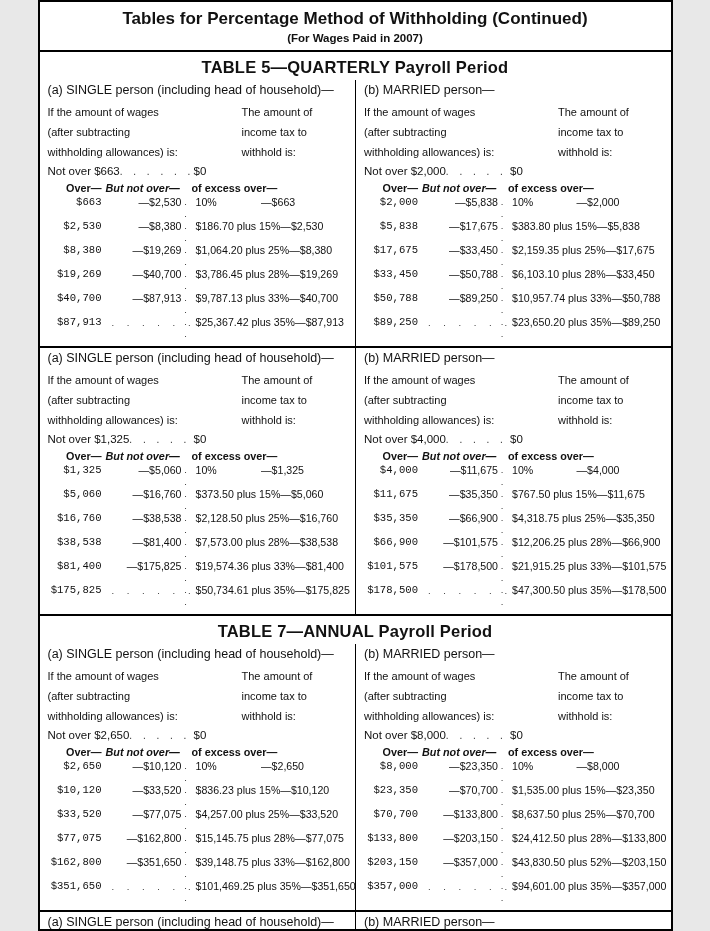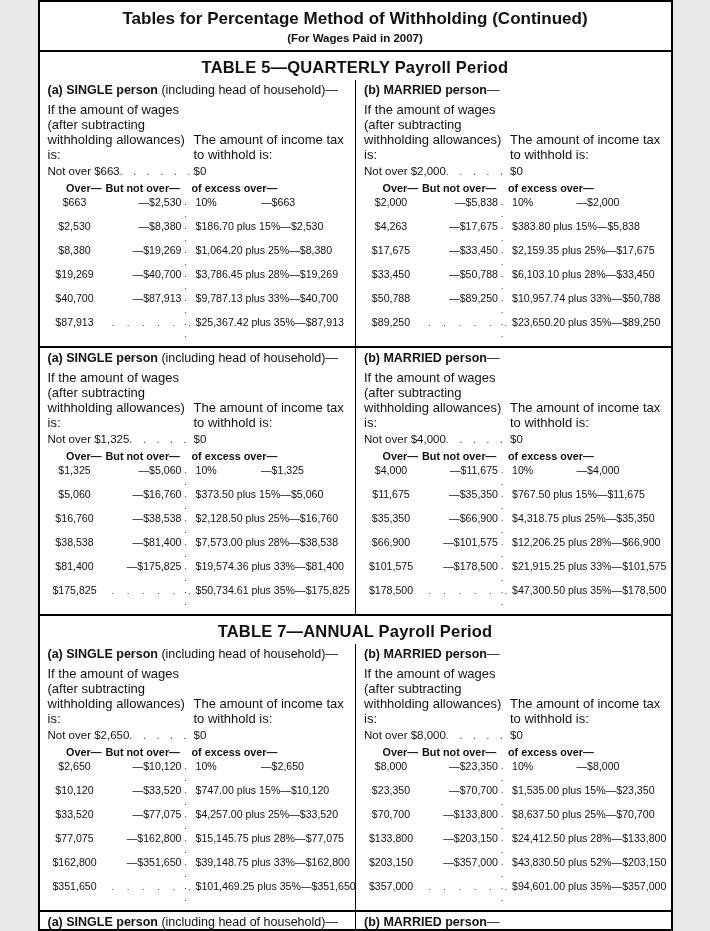--- a/index.html
+++ b/index.html
@@ -14,42 +14,42 @@
   .doc-title{font-size:17px;font-weight:bold;line-height:20px;}
   .doc-subtitle{font-size:11.5px;font-weight:bold;line-height:14px;margin-top:2px;}
 
   .section{border-top:2px solid #000;flex:1;display:flex;flex-direction:column;}
   .section-heading{text-align:center;font-weight:bold;font-size:16.5px;padding:6px 0 3px;letter-spacing:0.2px;}
   .halves{display:flex;flex:1;align-items:stretch;}
   .half{width:50%;box-sizing:border-box;padding:0 6px 6px 8px;}
   .half.married{border-left:1px solid #000;}
 
   .person-line{font-size:12.5px;padding:3px 0 3px;}
-  .person-bold{font-weight:bold;}
+  .person-bold{font-weight:normal;}
 
   .desc-row{display:grid;grid-template-columns:146px 1fr;align-items:end;
-            font-size:13px;line-height:15px;margin:2px 0 3px;}
+            font-size:11px;line-height:20px;margin:2px 0 3px;gap:48px;}
   .desc-left{padding-right:8px;}
   .desc-right{padding-right:4px;}
 
   .notover-row{display:grid;grid-template-columns:146px 1fr;font-size:11.5px;margin:3px 0 4px;}
   .notover-left{display:flex;align-items:baseline;}
   .dotfill{flex:1;overflow:hidden;white-space:nowrap;color:#333;}
   .dotfill::after{content:" .  .  .  .  .  .  .  .  .  .  .  .";letter-spacing:4px;font-size:10px;}
 
   .colhead-row{display:grid;grid-template-columns:54px 80px 10px 1fr 88px;
                font-weight:bold;font-size:10.8px;margin:5px 0 2px;}
   .h-over{grid-column:1;text-align:right;}
-  .h-butnot{grid-column:2 / 4;text-align:left;padding-left:4px;}
+  .h-butnot{grid-column:2 / 4;text-align:left;padding-left:4px;font-style:italic;}
   .h-excess{grid-column:4 / 6;text-align:left;}
 
   .rows{display:block;}
   .bracket-row{display:grid;grid-template-columns:54px 80px 10px 1fr 88px;
                font-size:10.6px;line-height:12px;}
-  .c-over{text-align:center;white-space:nowrap;}
+  .c-over{text-align:right;white-space:nowrap;font-family:Liberation Mono, monospace;}
   .c-butnot{text-align:right;white-space:nowrap;}
   .c-butnot.empty{text-align:left;padding-left:10px;}
   .c-butnot.empty::after{content:".    .    .    .    .    .";letter-spacing:5px;color:#333;font-size:9.5px;}
   .c-dots{text-align:center;color:#333;font-size:9.5px;}
   .c-dots::after{content:". .";letter-spacing:2px;}
   .c-tax{text-align:left;white-space:nowrap;padding-left:4px;}
   .c-excess{text-align:left;white-space:nowrap;}
 </style>
 </head>
 <body>
@@ -150,21 +150,21 @@
         </div>
         <div class="rows">
               <div class="bracket-row">
                 <span class="c-over">$2,000</span>
                 <span class="c-butnot">—$5,838</span>
                 <span class="c-dots"></span>
                 <span class="c-tax">10%</span>
                 <span class="c-excess">—$2,000</span>
               </div>
               <div class="bracket-row">
-                <span class="c-over">$4,263</span>
+                <span class="c-over">$5,838</span>
                 <span class="c-butnot">—$17,675</span>
                 <span class="c-dots"></span>
                 <span class="c-tax">$383.80 plus 15%</span>
                 <span class="c-excess">—$5,838</span>
               </div>
               <div class="bracket-row">
                 <span class="c-over">$17,675</span>
                 <span class="c-butnot">—$33,450</span>
                 <span class="c-dots"></span>
                 <span class="c-tax">$2,159.35 plus 25%</span>
@@ -359,21 +359,21 @@
                 <span class="c-over">$2,650</span>
                 <span class="c-butnot">—$10,120</span>
                 <span class="c-dots"></span>
                 <span class="c-tax">10%</span>
                 <span class="c-excess">—$2,650</span>
               </div>
               <div class="bracket-row">
                 <span class="c-over">$10,120</span>
                 <span class="c-butnot">—$33,520</span>
                 <span class="c-dots"></span>
-                <span class="c-tax">$747.00 plus 15%</span>
+                <span class="c-tax">$836.23 plus 15%</span>
                 <span class="c-excess">—$10,120</span>
               </div>
               <div class="bracket-row">
                 <span class="c-over">$33,520</span>
                 <span class="c-butnot">—$77,075</span>
                 <span class="c-dots"></span>
                 <span class="c-tax">$4,257.00 plus 25%</span>
                 <span class="c-excess">—$33,520</span>
               </div>
               <div class="bracket-row">

